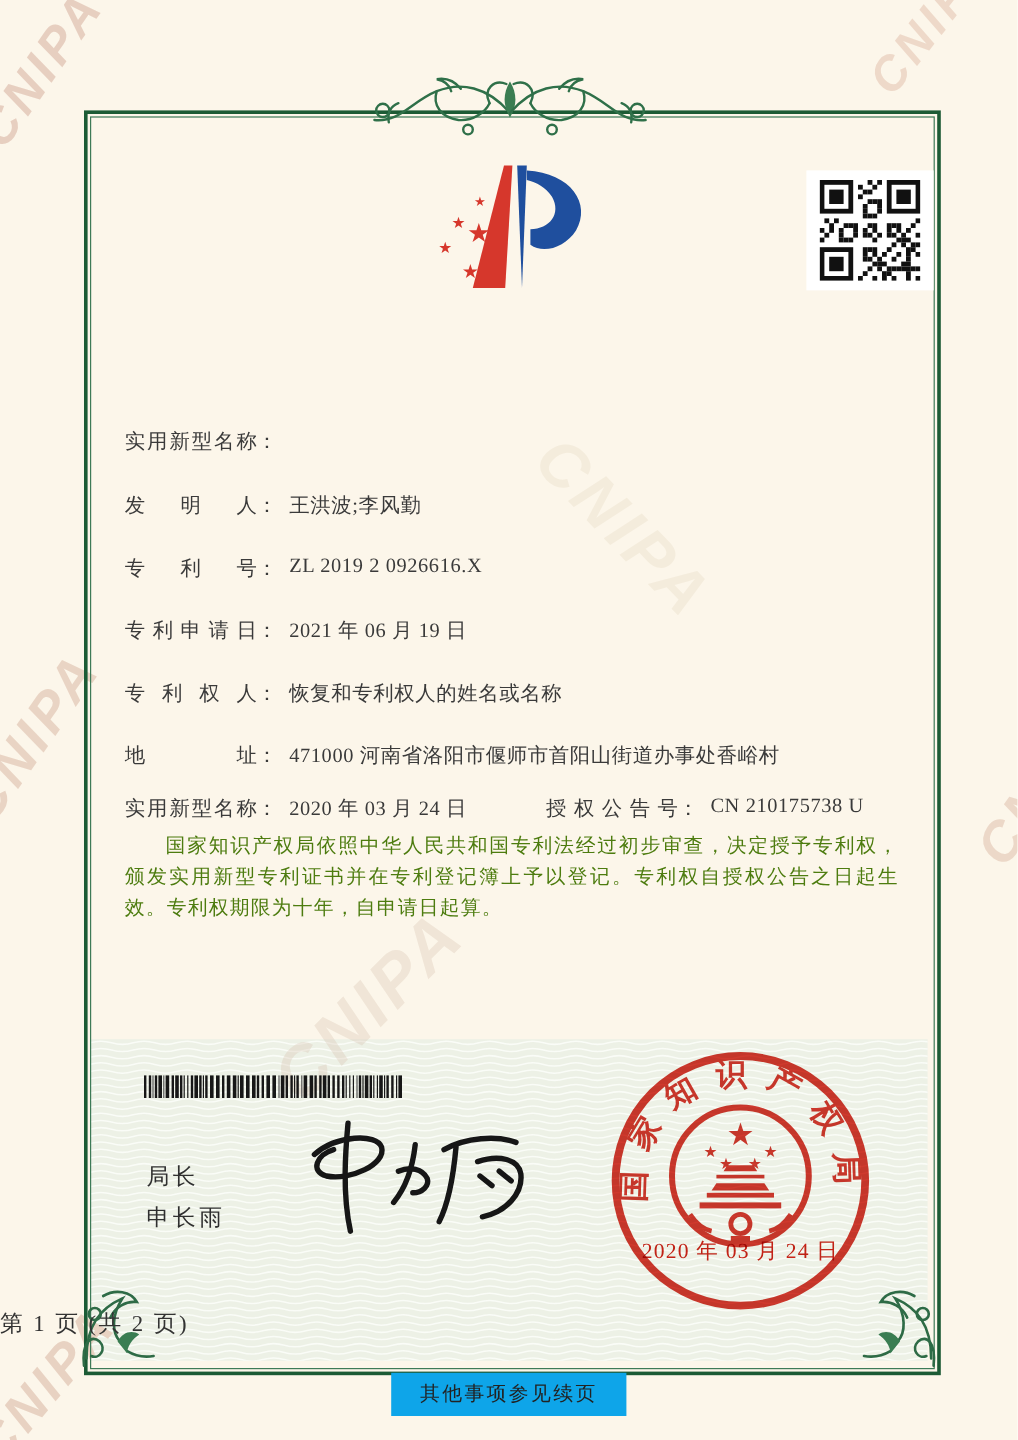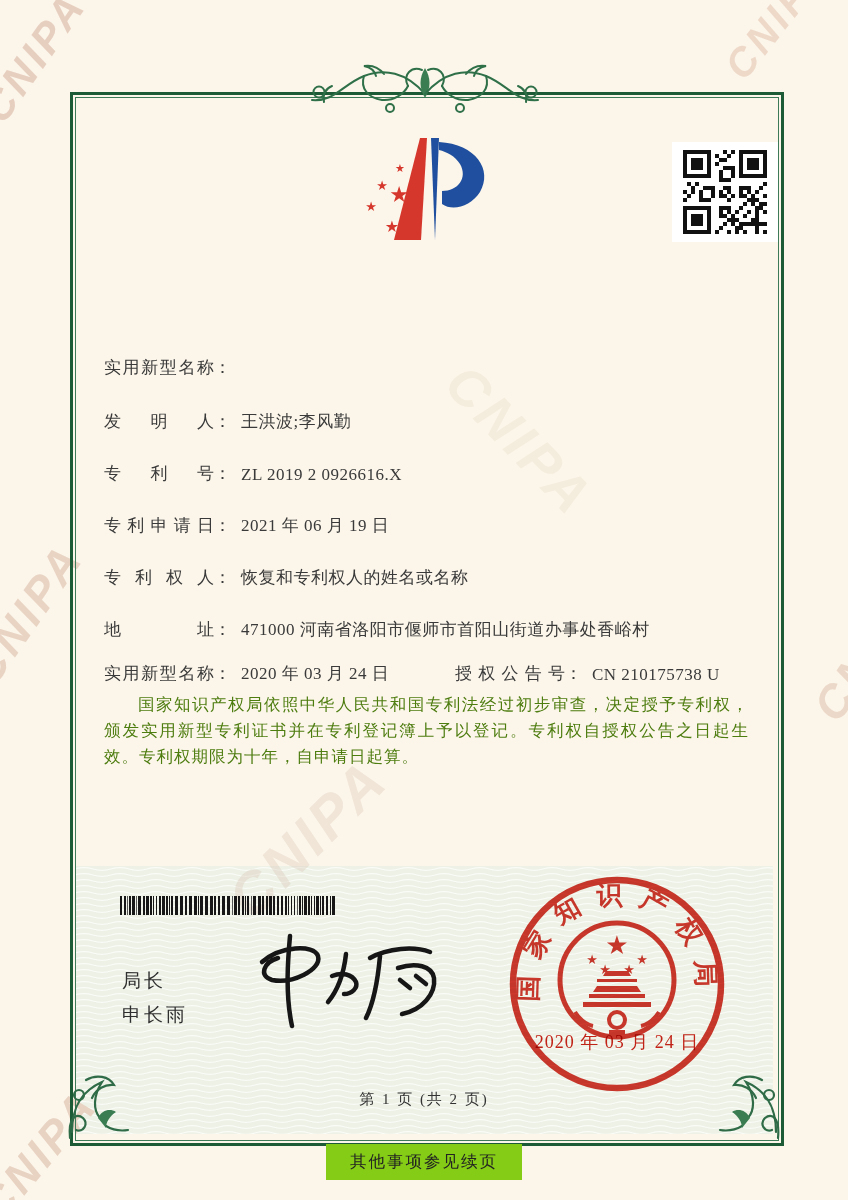--- a/index.html
+++ b/index.html
@@ -37,21 +37,21 @@
   }
   #qr{position:absolute; left:11px; top:8px;}
   #title{
     position:absolute; left:0; right:0; top:250px; z-index:2;
     text-align:center; font-size:41px; font-weight:700;
     letter-spacing:8px; color:#1f1f1f;
   }
   
   .row{
     position:absolute; left:104px; z-index:2; display:flex;
-    align-items:flex-end; font-size:17px; color:#3a3a3a; white-space:nowrap;
+    align-items:flex-start; font-size:17px; color:#3a3a3a; white-space:nowrap;
   }
   .lab{
     display:inline-block; width:110px;
     text-align:justify; text-align-last:justify;
   }
   .colon{margin-right:10px;}
   .val{letter-spacing:0.5px;}
   
   #paras{
     position:absolute; left:104px; top:692px; width:645px; z-index:2;
@@ -77,25 +77,25 @@
   }
   #signature{position:absolute; left:228px; top:926px; z-index:2;}
   #seal{position:absolute; left:505px; top:872px; z-index:3; mix-blend-mode:multiply; opacity:.93;}
   #seal-date{
     position:absolute; left:505px; top:1030px; width:224px; z-index:3;
     text-align:center; font-size:18px; color:#ce2418; letter-spacing:1px;
     mix-blend-mode:multiply;
   }
   #page-info{
     position:absolute; left:0; right:0; top:1090px; z-index:2;
-    text-align:center; font-size:15px; letter-spacing:2px; color:#333;
+    font-size:19px; letter-spacing:2px; color:#333;
   }
   #note-box{
     position:absolute; left:50%; transform:translateX(-50%); top:1144px;
-    background:#84cc16; padding:7px 24px; z-index:2;
+    background:#0ea5e9; padding:7px 24px; z-index:2;
     font-size:16.5px; letter-spacing:2px; color:#222; white-space:nowrap;
   }
 </style>
 </head>
 <body>
 
 <div id="page">
 
   <div class="wm" style="left:-28px; top:104px; transform:rotate(-55deg); font-size:42px; color:#e7cfc0;">CNIPA</div>
   <div class="wm" style="left:716px; top:60px; transform:rotate(-52deg); font-size:40px; color:#eed9c9;">CNIPA</div>

